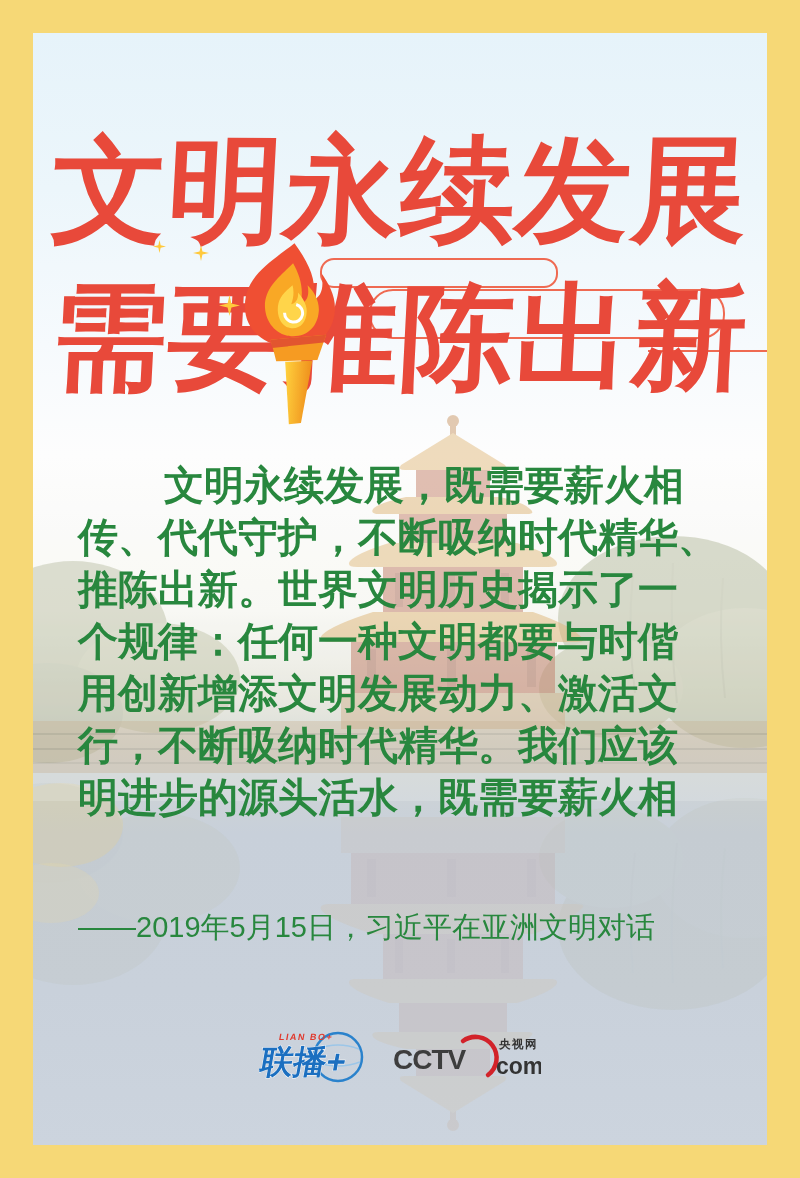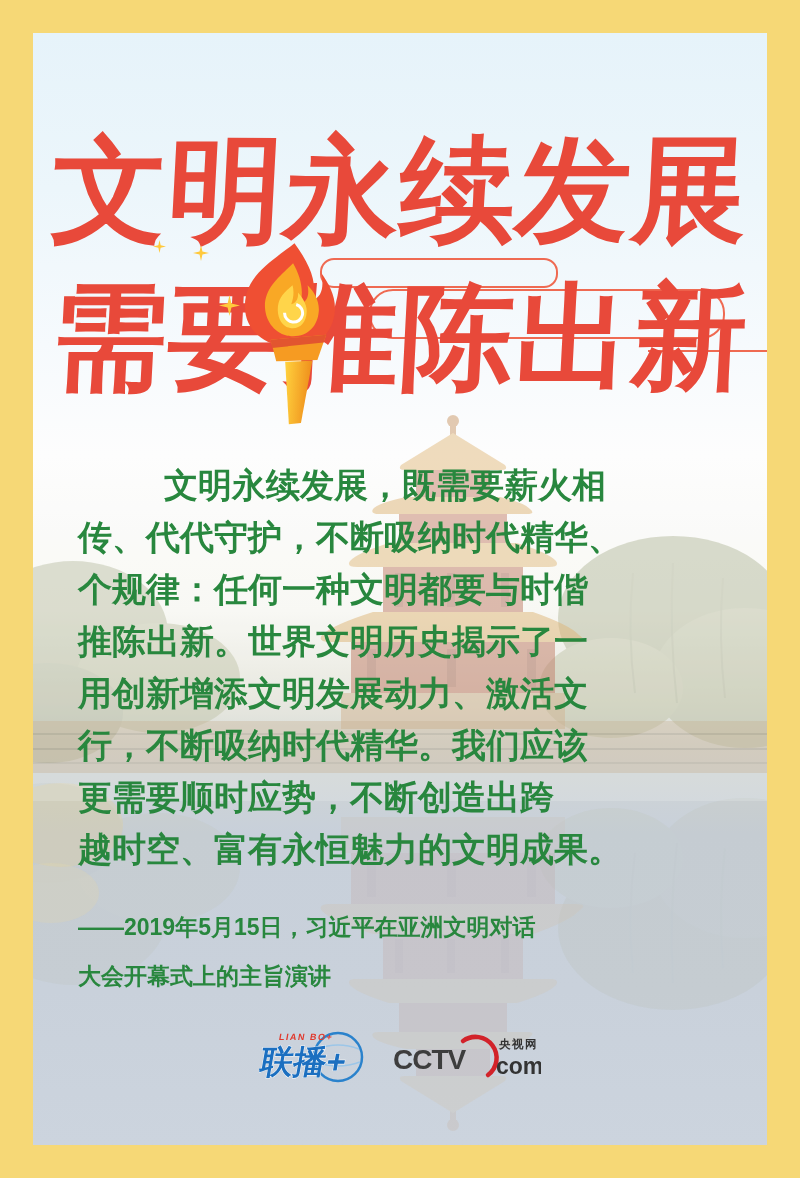--- a/index.html
+++ b/index.html
@@ -39,29 +39,29 @@
     position:absolute; z-index:4; background:#ffc93c;
     clip-path:polygon(50% 0%,59% 41%,100% 50%,59% 59%,50% 100%,41% 59%,0% 50%,41% 41%);
   }
   .sp1 { left:120px; top:207px; width:13px; height:13px; }
   .sp2 { left:160px; top:212px; width:16px; height:16px; }
   .sp3 { left:186px; top:262px; width:21px; height:21px; }
 
   
   .quote { position:absolute; left:45px; top:426px; z-index:2; color:#28873e; }
   .quote .line {
-    height:52px; line-height:52px; font-size:34px; font-weight:700;
+    height:52px; line-height:52px; font-size:40px; font-weight:700;
     white-space:nowrap; letter-spacing:0;
   }
   .quote .line.first { text-indent:86px; }
 
   
   .attribution { position:absolute; left:45px; top:870px; z-index:2; color:#28873e; }
   .attribution .line {
-    height:49px; line-height:49px; font-size:23px; font-weight:700; white-space:nowrap;
+    height:49px; line-height:49px; font-size:29px; font-weight:400; white-space:nowrap;text-align:right;
   }
 
   
   .logos {
     position:absolute; left:0; top:993px; width:734px; z-index:2;
     display:flex; justify-content:center; align-items:center; gap:16px;
   }
 </style>
 </head>
 <body>
@@ -145,31 +145,29 @@
         </defs>
       </g>
     </svg>
     <div class="sparkle sp1"></div>
     <div class="sparkle sp2"></div>
     <div class="sparkle sp3"></div>
 
     <div class="quote">
       <div class="line first">文明永续发展，既需要薪火相</div>
       <div class="line">传、代代守护，不断吸纳时代精华、</div>
+      <div class="line">推陈出新。世界文明历史揭示了一</div>
       <div class="line">个规律：任何一种文明都要与时偕</div>
-      <div class="line">推陈出新。世界文明历史揭示了一</div>
       <div class="line">用创新增添文明发展动力、激活文</div>
       <div class="line">行，不断吸纳时代精华。我们应该</div>
-      <div class="line">更需要顺时应势，不断创造出跨</div>
-      <div class="line">越时空、富有永恒魅力的文明成果。</div>
+      <div class="line">明进步的源头活水，既需要薪火相</div>
     </div>
 
     <div class="attribution">
       <div class="line">——2019年5月15日，习近平在亚洲文明对话</div>
-      <div class="line">大会开幕式上的主旨演讲</div>
     </div>
 
     <div class="logos">
       <svg width="118" height="60" viewBox="0 0 118 60">
         <g>
           <circle cx="79" cy="31" r="24" fill="none" stroke="#2a82cc" stroke-width="2.5"></circle>
           <path d="M58 23 Q79 15 100 23" stroke="#9cc6e8" stroke-width="1.5" fill="none"></path>
           <path d="M57 36 Q79 44 101 36" stroke="#9cc6e8" stroke-width="1.5" fill="none"></path>
         </g>
         <g transform="skewX(-10)">

